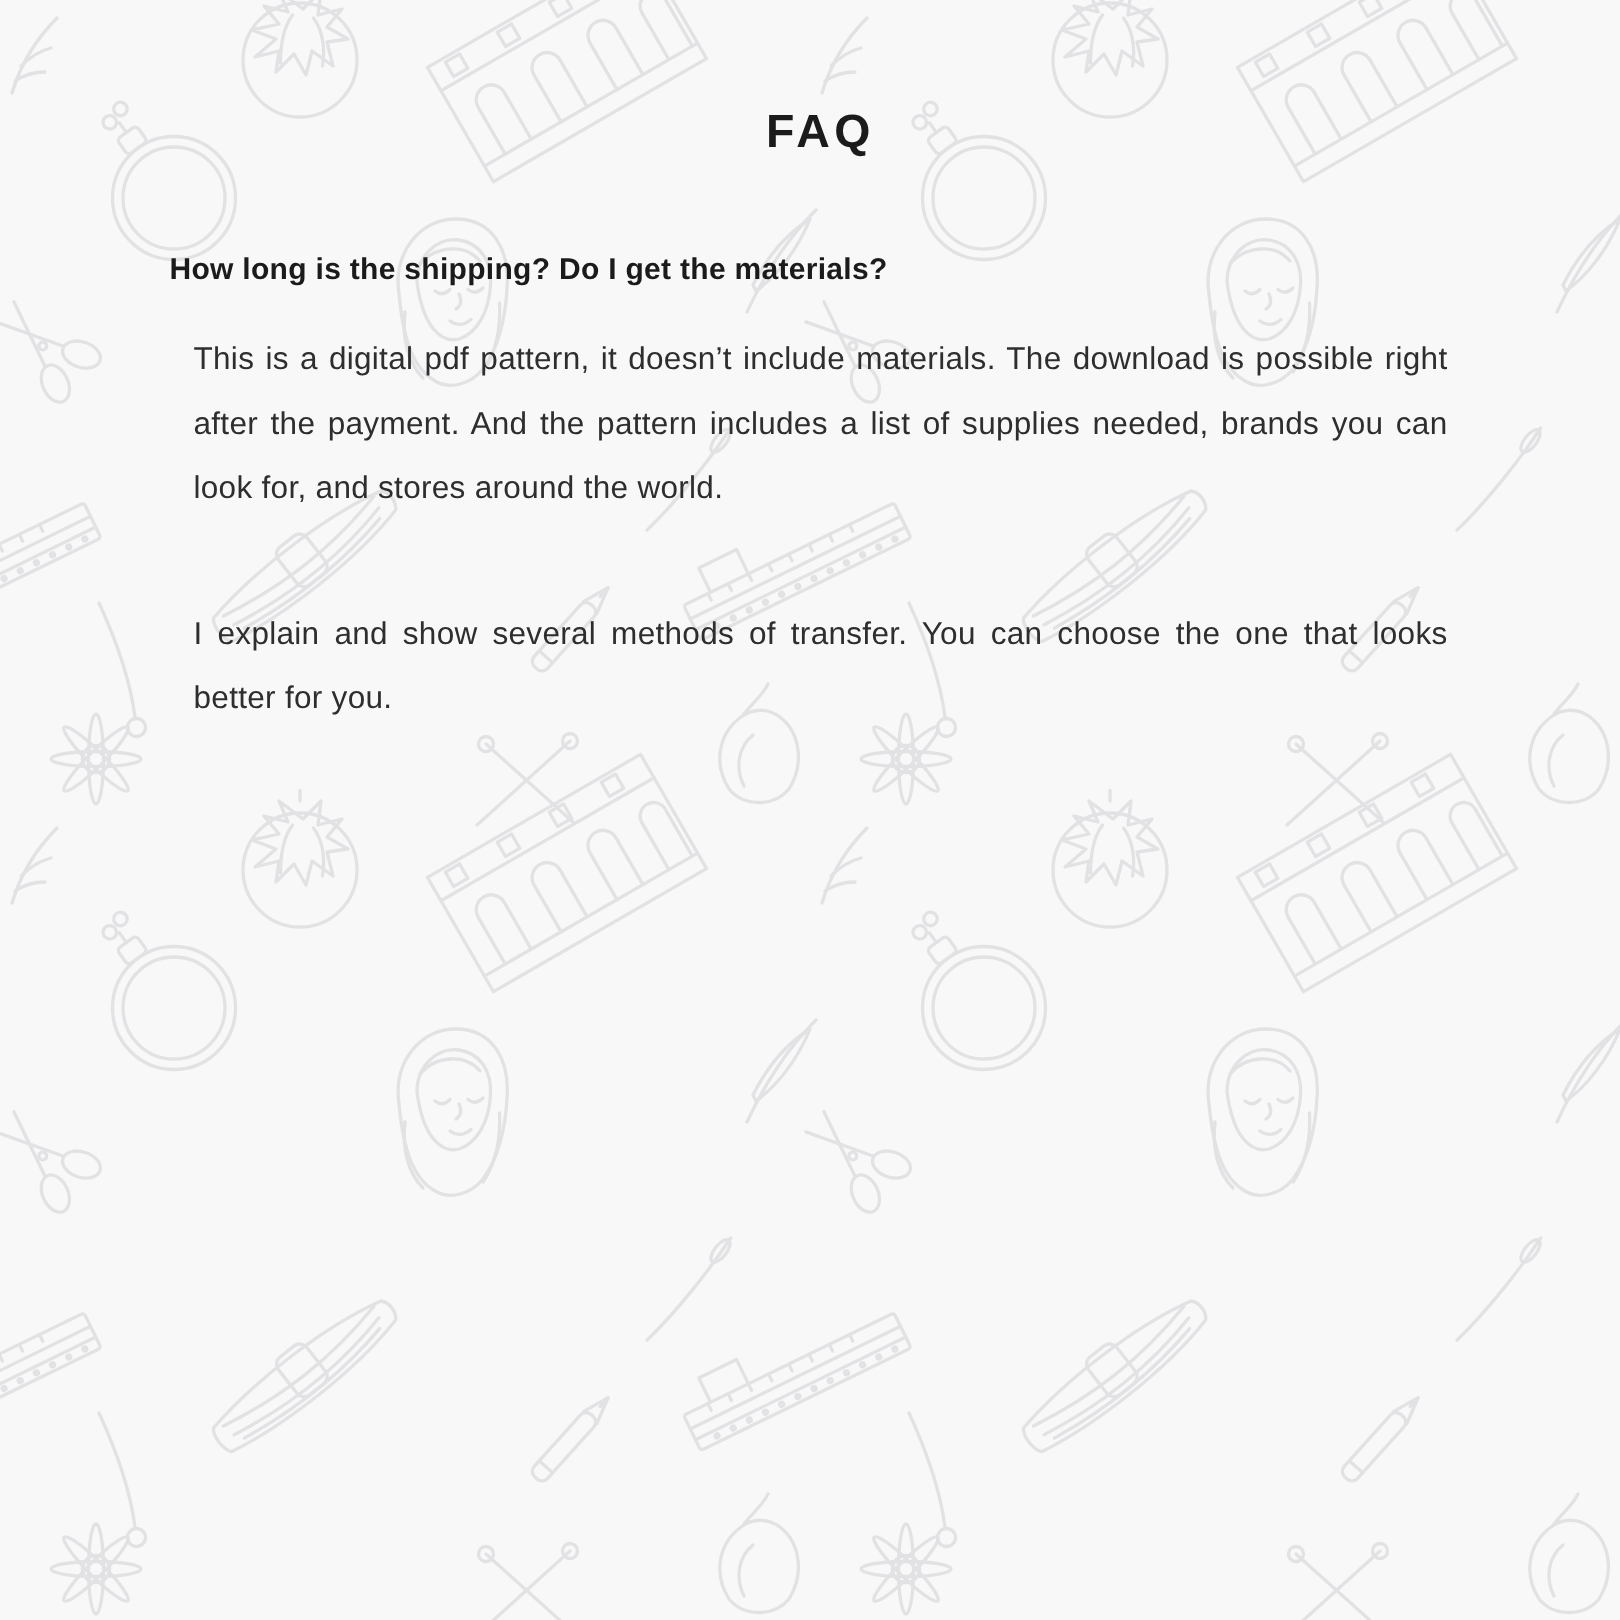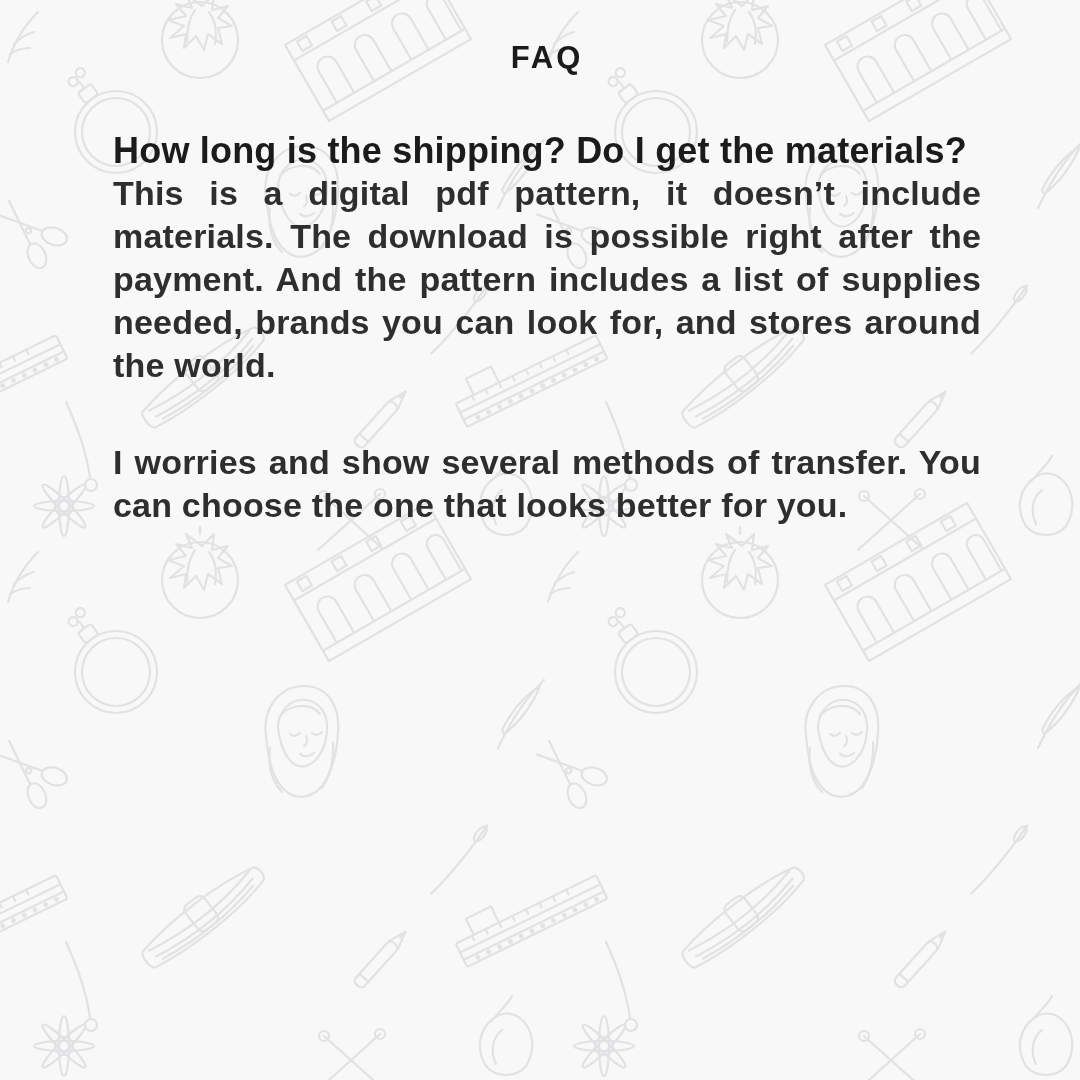--- a/index.html
+++ b/index.html
@@ -6,33 +6,33 @@
     --bg:#f8f8f8; --doodle:#e2e2e5; --heading:#1b1b1b; --body:#2e2e2e;
   }
   *{box-sizing:border-box;}
   html,body{margin:0;padding:0;}
   body{
     width:1080px;height:1080px;overflow:hidden;position:relative;
     background:var(--bg);
     font-family:"Liberation Sans", sans-serif;
   }
   svg.bg{position:absolute;left:0;top:0;width:1080px;height:1080px;}
-  .page{position:relative;z-index:1;padding:36px 99px 0 113px;}
+  .page{position:relative;z-index:1;padding:66px 99px 0 113px;}
   h1.page-title{
     margin:0 0 50px 0;
     font-size:31px;line-height:43px;font-weight:600;
     letter-spacing:3px;text-align:center;color:var(--heading);
   }
   .faq-item{margin:0 0 54px 0;}
   .faq-q{
-    margin:0;font-size:36px;line-height:43px;font-weight:700;
+    margin:0;font-size:20px;line-height:43px;font-weight:700;
     letter-spacing:0.2px;color:var(--heading);
   }
   .faq-a{
-    margin:0;font-size:34px;line-height:43px;font-weight:700;
+    margin:16px;font-size:21px;line-height:43px;font-weight:400;
     letter-spacing:0.2px;color:var(--body);
     text-align:justify;
   }
 </style>
 </head>
 <body>
 
 <svg class="bg" viewBox="0 0 1080 1080" aria-hidden="true">
   <defs>
     <g id="tile" fill="none" style="stroke:var(--doodle,#e2e2e5)" stroke-width="2.2" stroke-linecap="round" stroke-linejoin="round">
@@ -186,16 +186,16 @@
   <h1 class="page-title">FAQ</h1>
 
   <section>
     <article class="faq-item">
       <h2 class="faq-q">How long is the shipping? Do I get the materials?</h2>
       <p class="faq-a">This is a digital pdf pattern, it doesn’t include materials. The download is possible right after the payment. And the pattern includes a list of supplies needed, brands you can look for, and stores around the world.</p>
     </article>
     <article class="faq-item">
     </article>
     <article class="faq-item">
-      <p class="faq-a">I worries and show several methods of transfer. You can choose the one that looks better for you.</p>
+      <p class="faq-a">I explain and show several methods of transfer. You can choose the one that looks better for you.</p>
     </article>
   </section>
 </main>
 
 </body></html>

